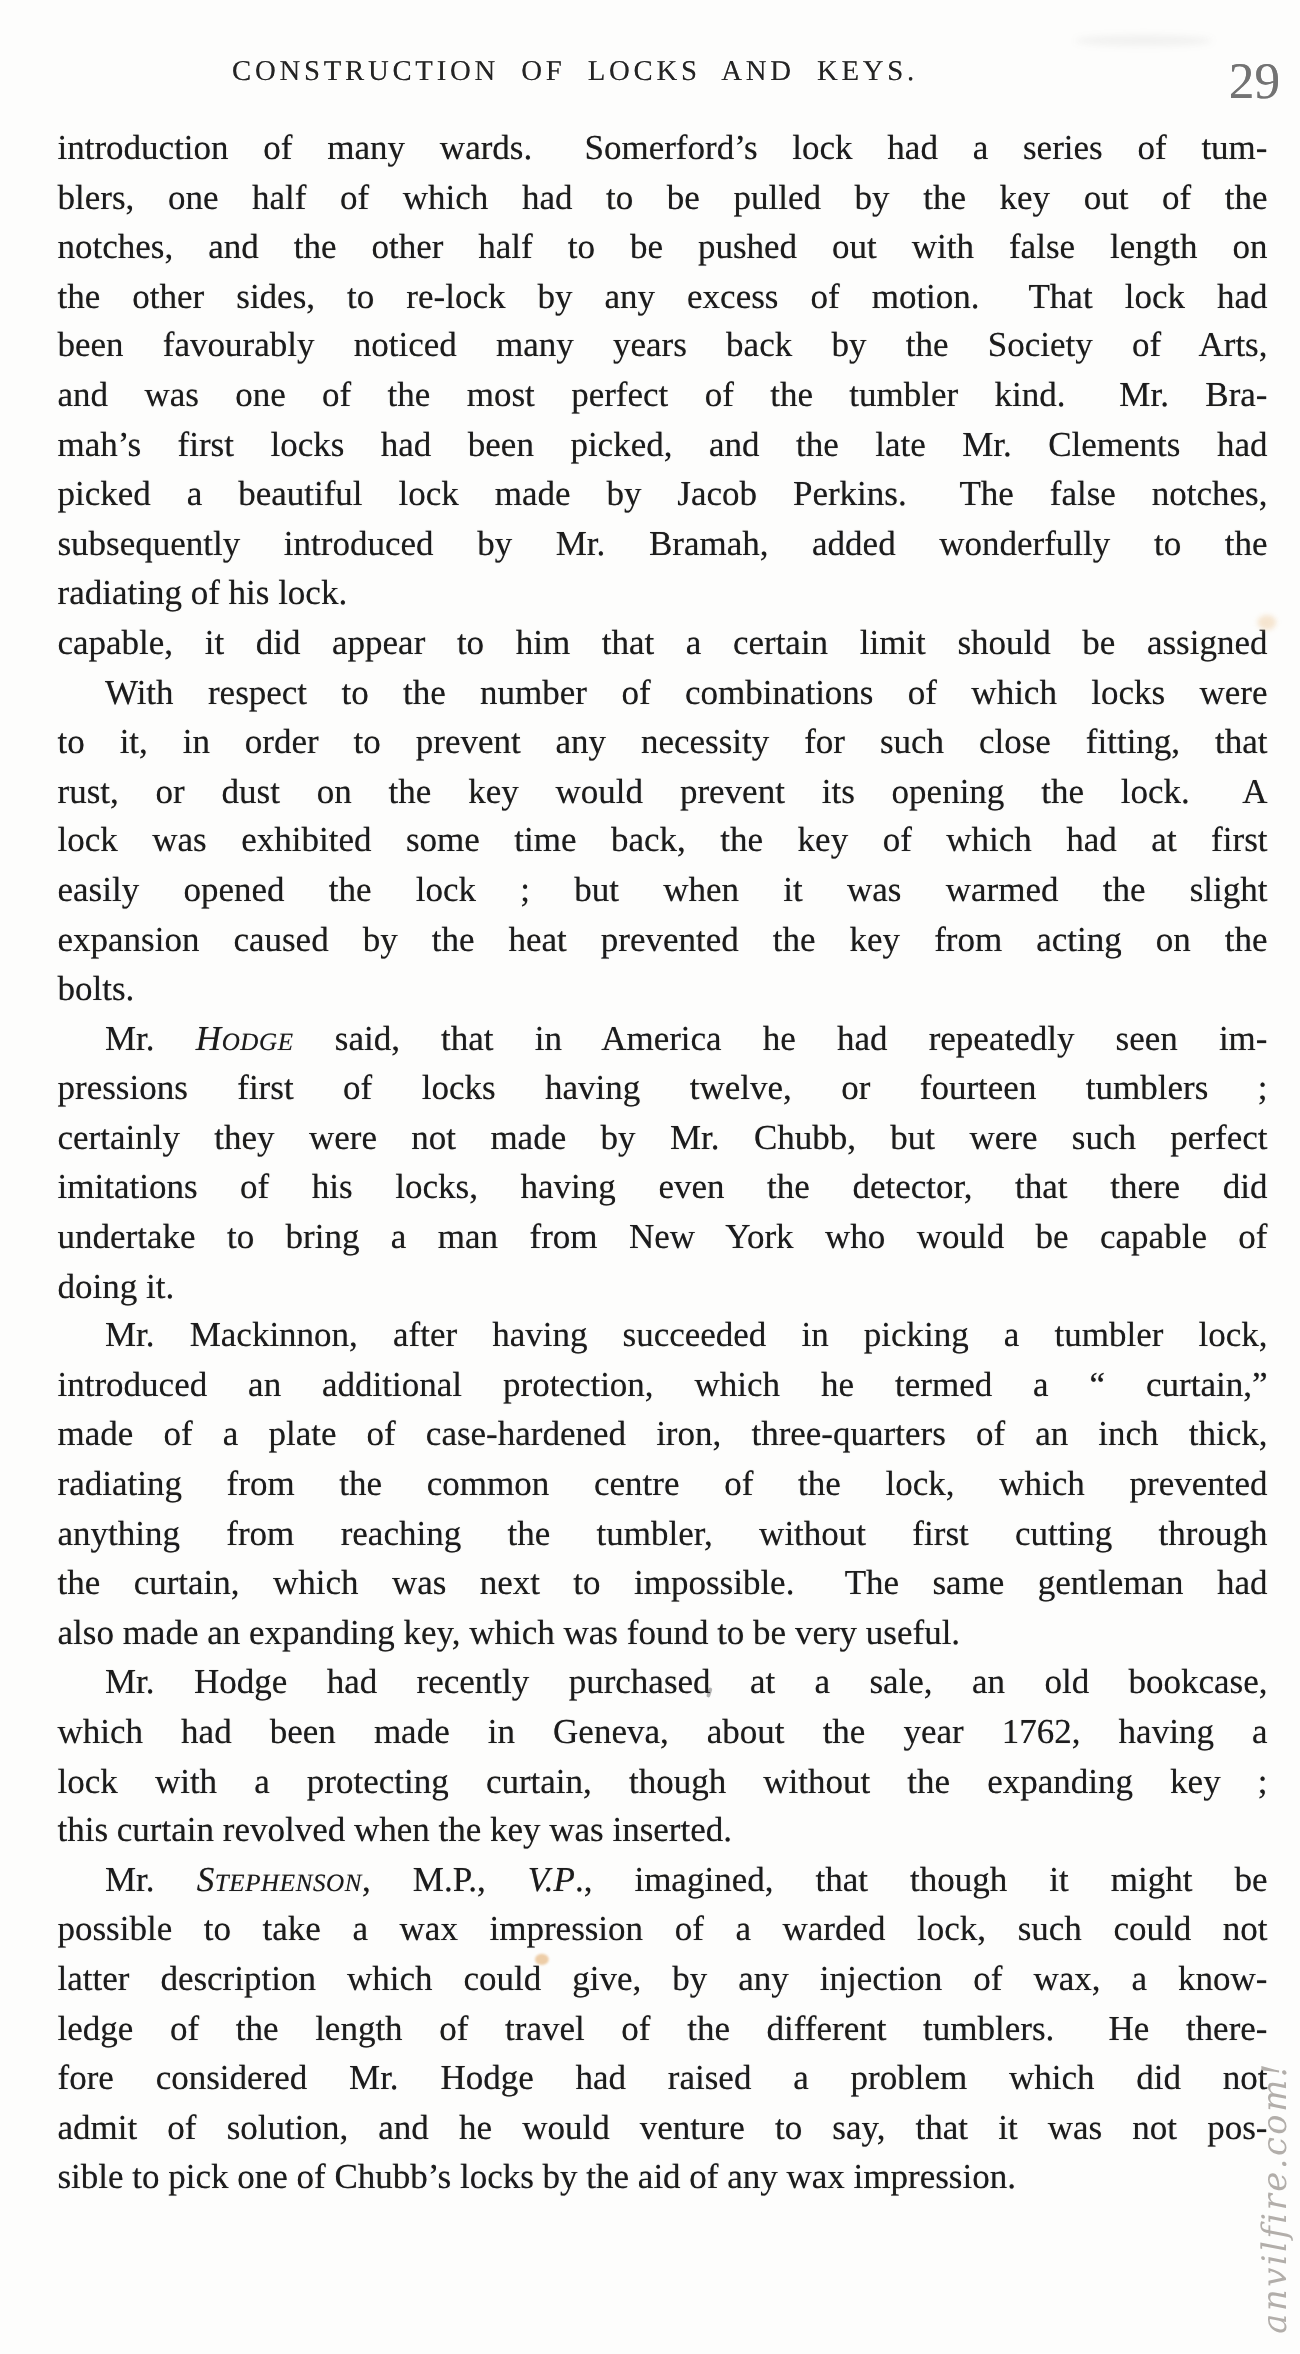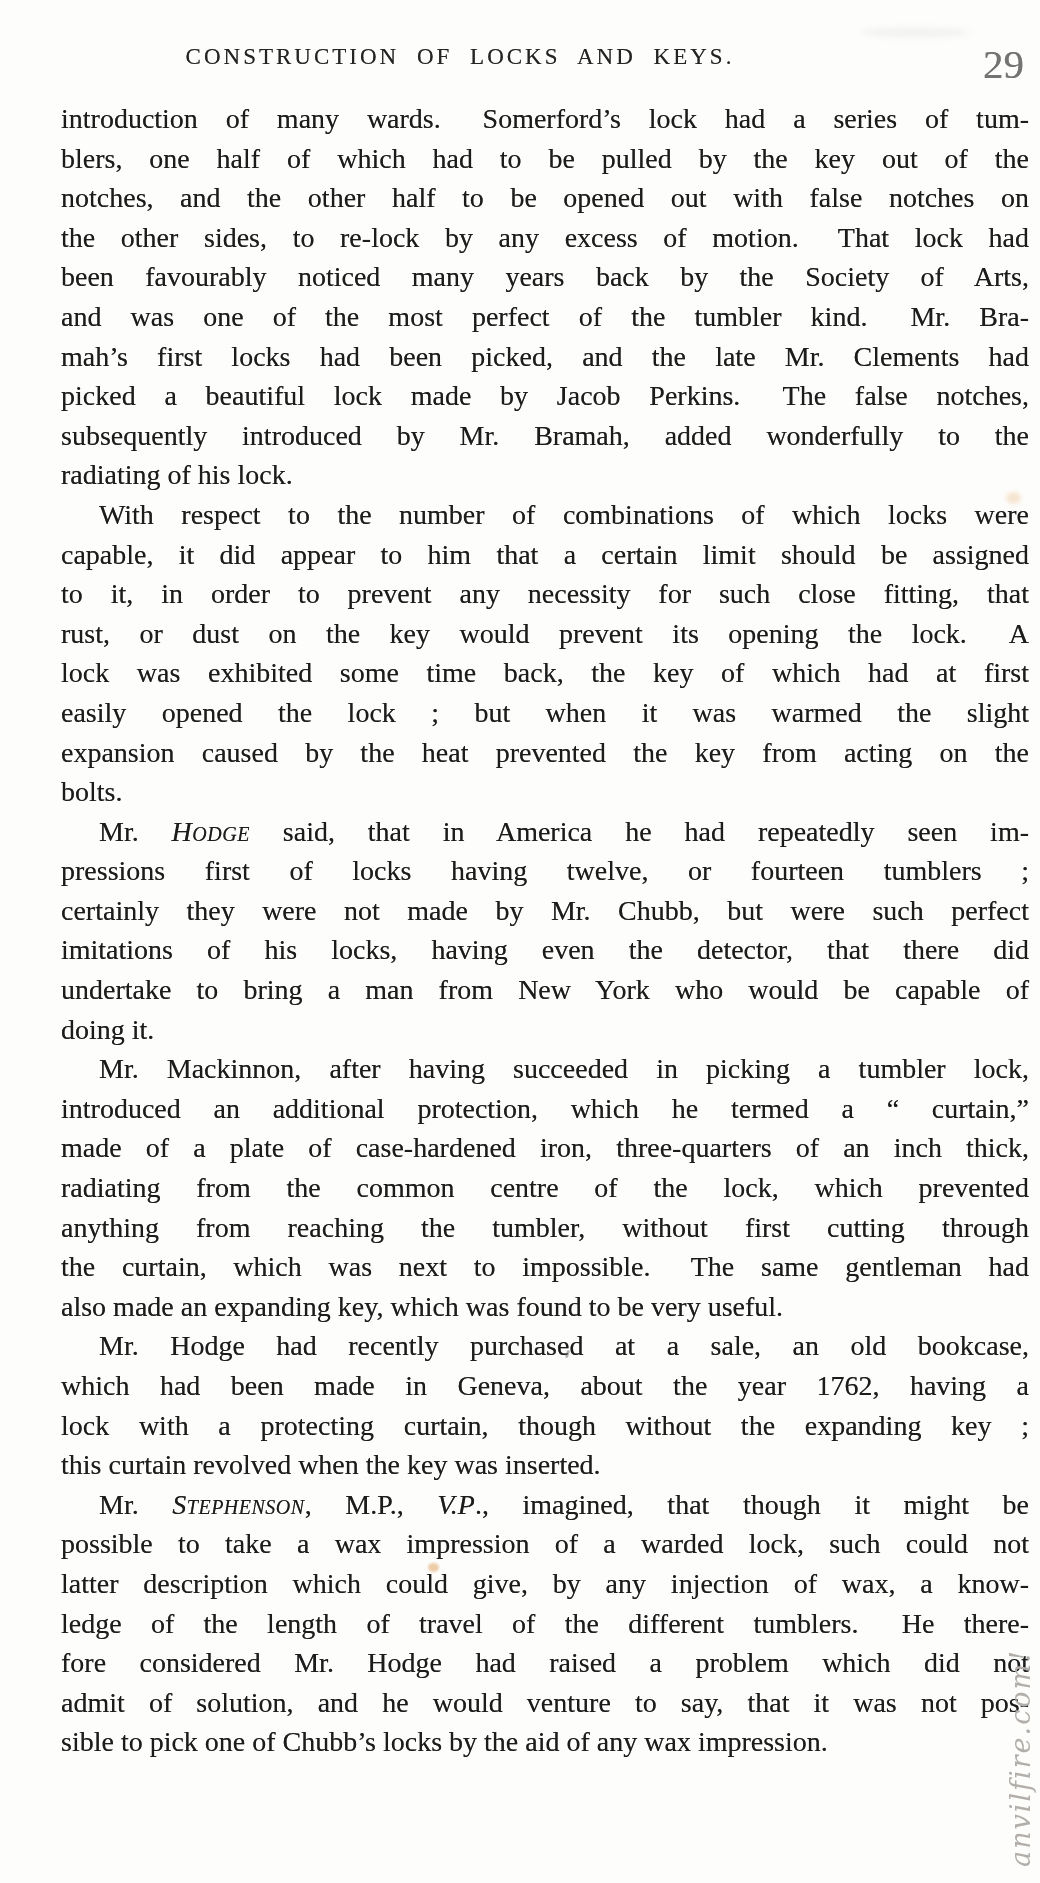--- a/index.html
+++ b/index.html
@@ -42,21 +42,20 @@
   
   .bodytext {
     position: absolute;
     top: 99px;
     left: 46px;
     width: 968px;
     font-size: 28px;
     line-height: 39.6px;
     color: #1c1c1c;
     text-shadow: 0 0 0.55px rgba(15,15,15,0.6);
-    margin-left: 15px;
   }
   .line {
     text-align: justify;
     text-align-last: justify;
     white-space: normal;
   }
   .line.last { text-align-last: left; }
   .line.indent { text-indent: 38px; }
   .sc { font-variant: small-caps; letter-spacing: 0.5px; font-style: italic; }
   .it { font-style: italic; }
@@ -104,30 +103,30 @@
   <div class="smudge-top"></div>
 
   <div class="header">
     <div class="title">CONSTRUCTION OF LOCKS AND KEYS.</div>
     <div class="pagenum">29</div>
   </div>
 
   <div class="bodytext">
       <div class="line"><span>introduction of many wards.  Somerford’s lock had a series of tum-</span></div>
       <div class="line"><span>blers, one half of which had to be pulled by the key out of the</span></div>
-      <div class="line"><span>notches, and the other half to be opened out with false notches on</span></div>
+      <div class="line"><span>notches, and the other half to be pushed out with false length on</span></div>
       <div class="line"><span>the other sides, to re-lock by any excess of motion.  That lock had</span></div>
       <div class="line"><span>been favourably noticed many years back by the Society of Arts,</span></div>
       <div class="line"><span>and was one of the most perfect of the tumbler kind.  Mr. Bra-</span></div>
       <div class="line"><span>mah’s first locks had been picked, and the late Mr. Clements had</span></div>
       <div class="line"><span>picked a beautiful lock made by Jacob Perkins.  The false notches,</span></div>
       <div class="line"><span>subsequently introduced by Mr. Bramah, added wonderfully to the</span></div>
       <div class="line last"><span>radiating of his lock.</span></div>
+      <div class="line"><span>capable, it did appear to him that a certain limit should be assigned</span></div>
       <div class="line indent"><span>With respect to the number of combinations of which locks were</span></div>
-      <div class="line"><span>capable, it did appear to him that a certain limit should be assigned</span></div>
       <div class="line"><span>to it, in order to prevent any necessity for such close fitting, that</span></div>
       <div class="line"><span>rust, or dust on the key would prevent its opening the lock.  A</span></div>
       <div class="line"><span>lock was exhibited some time back, the key of which had at first</span></div>
       <div class="line"><span>easily opened the lock ; but when it was warmed the slight</span></div>
       <div class="line"><span>expansion caused by the heat prevented the key from acting on the</span></div>
       <div class="line last"><span>bolts.</span></div>
       <div class="line indent"><span>Mr. </span><span class="sc">Hodge</span><span> said, that in America he had repeatedly seen im-</span></div>
       <div class="line"><span>pressions first of locks having twelve, or fourteen tumblers ;</span></div>
       <div class="line"><span>certainly they were not made by Mr. Chubb, but were such perfect</span></div>
       <div class="line"><span>imitations of his locks, having even the detector, that there did</span></div>

